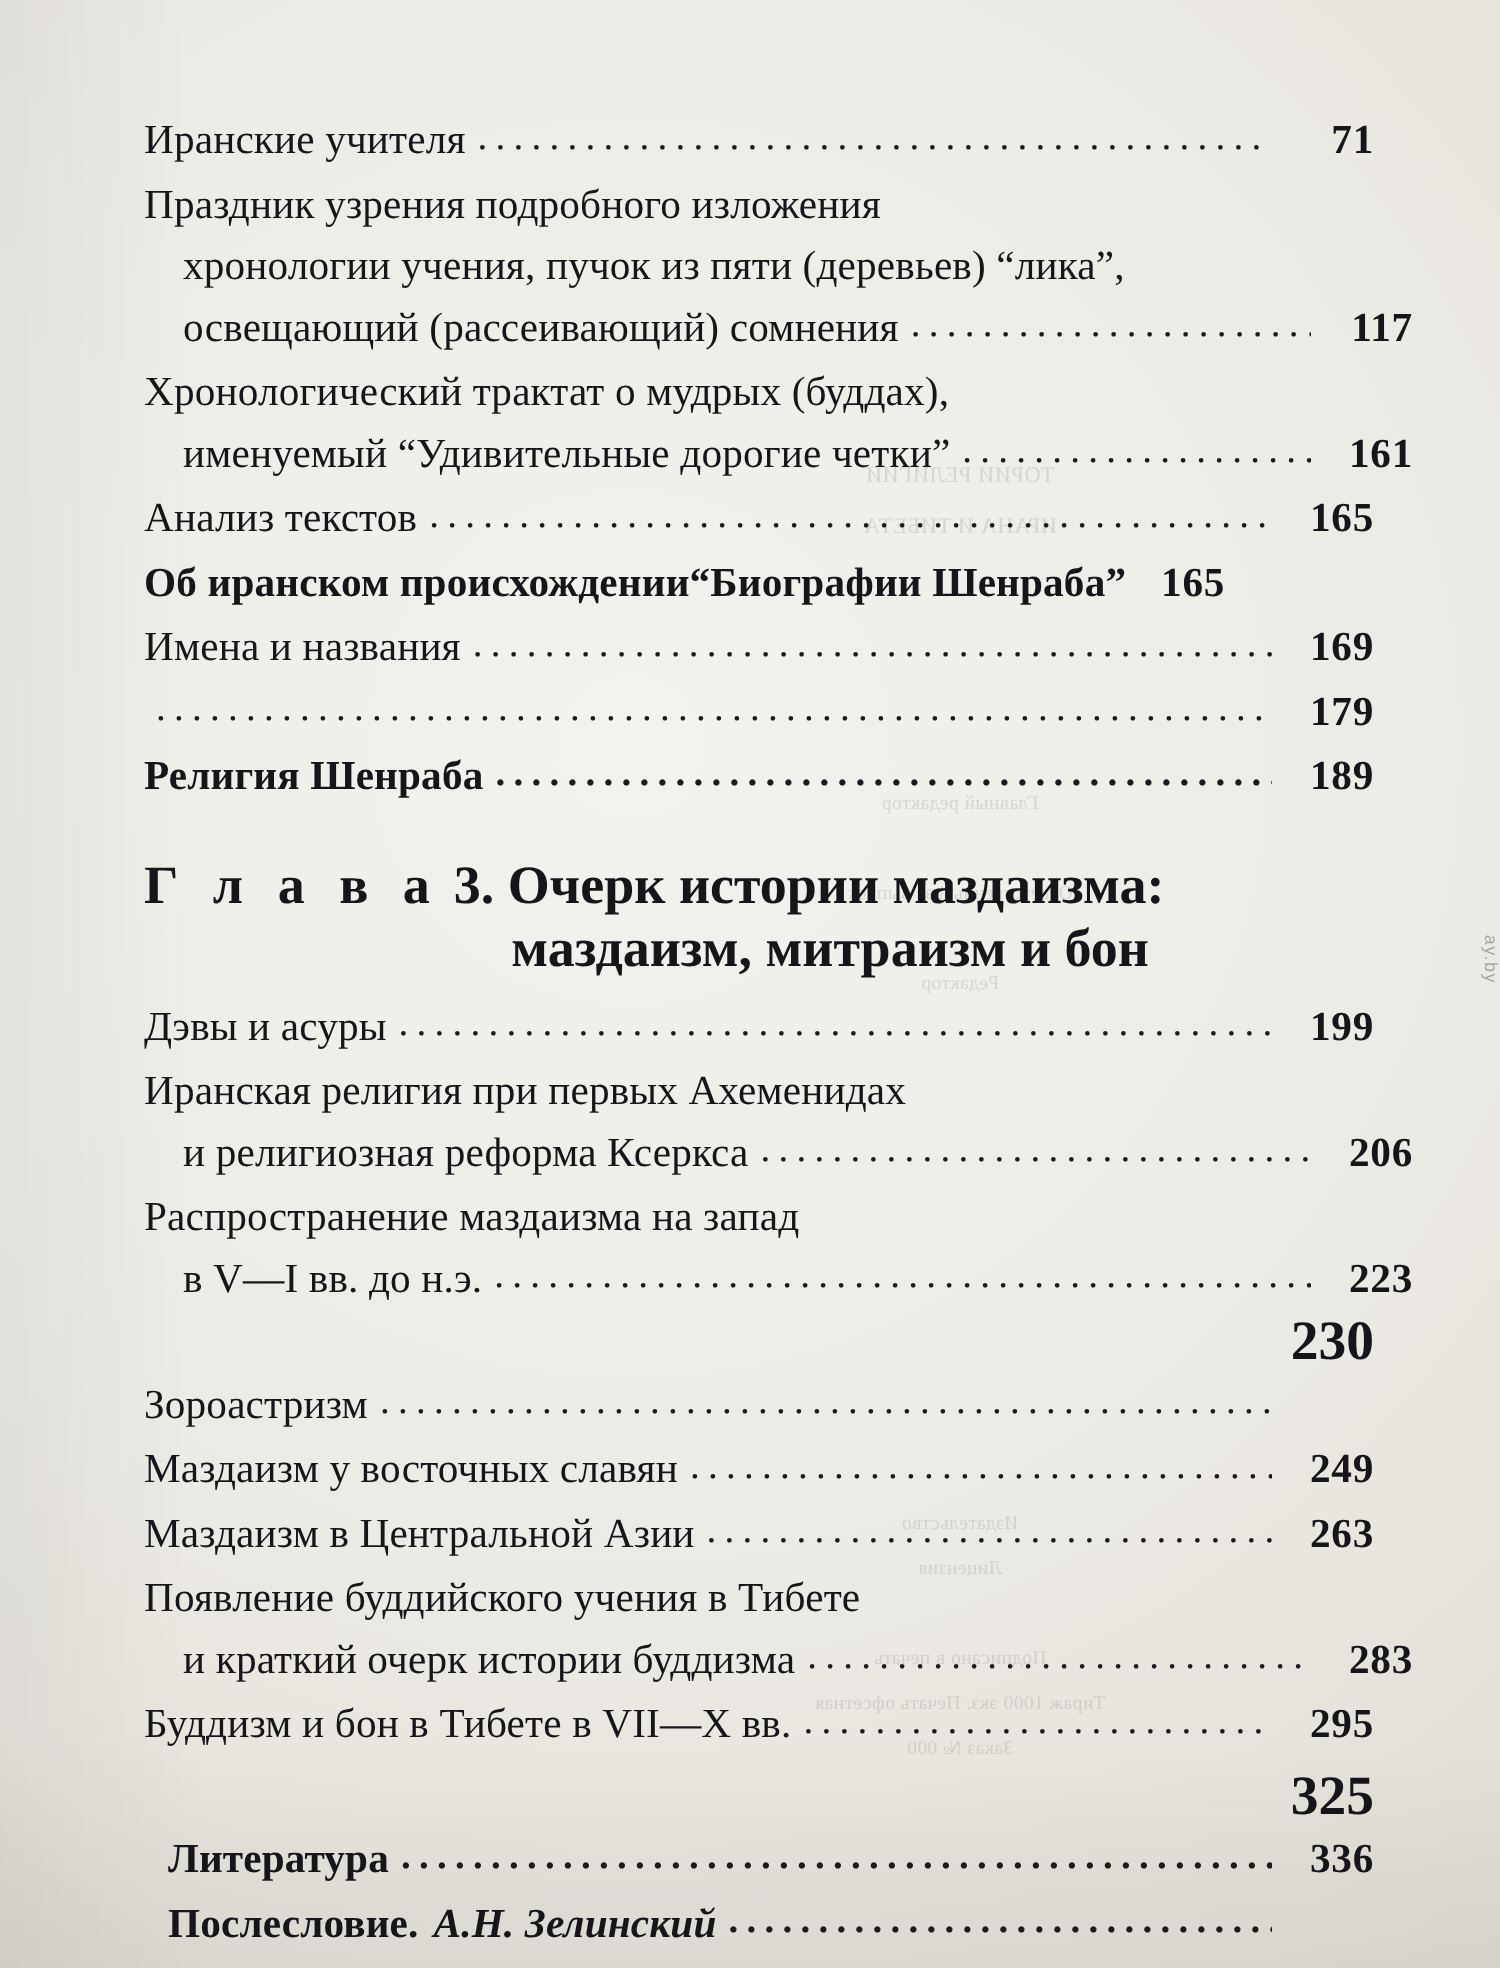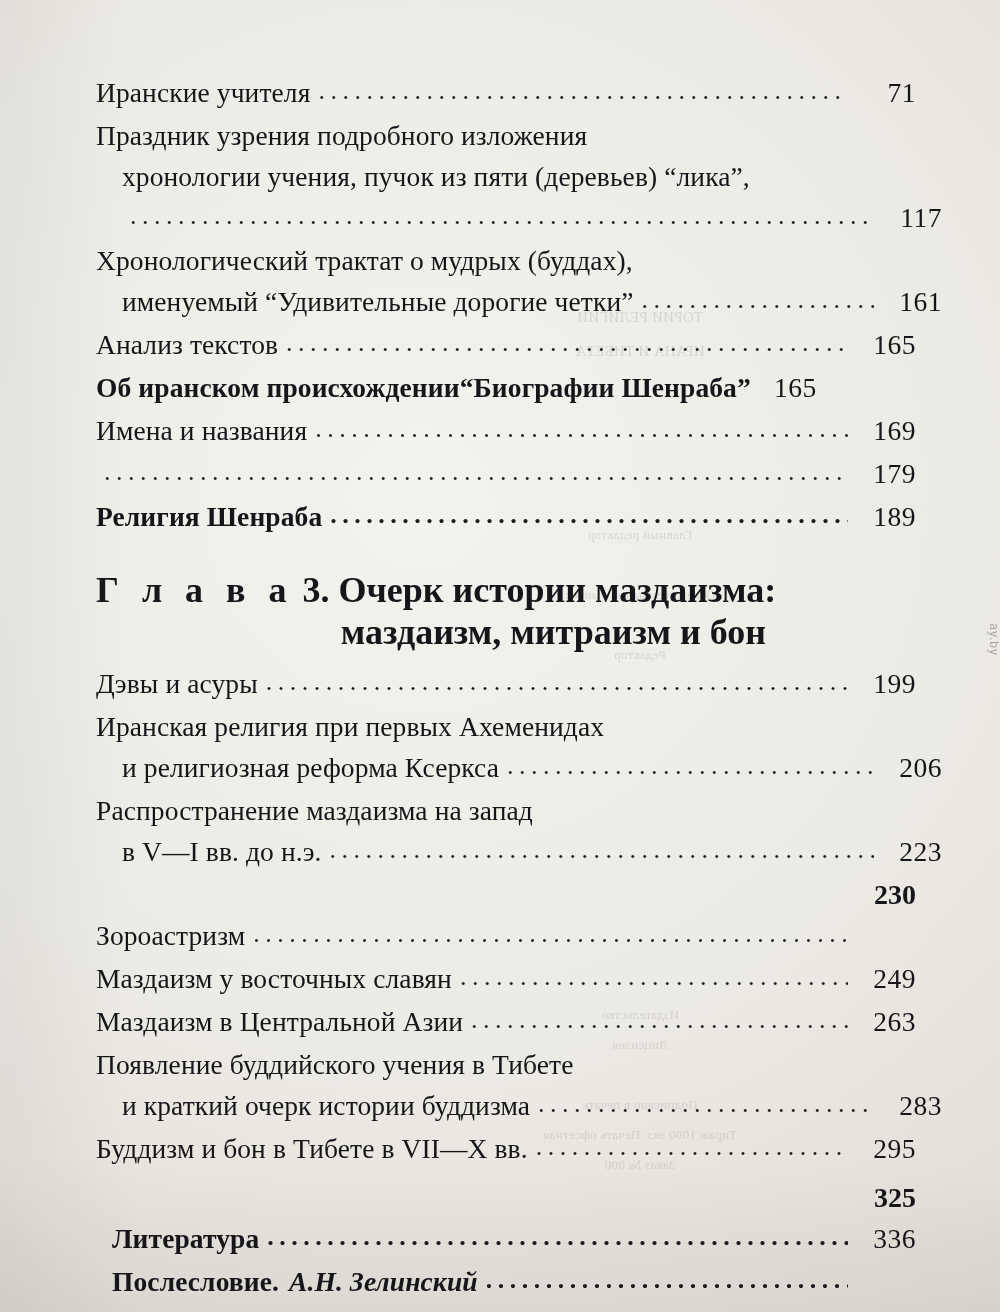--- a/index.html
+++ b/index.html
@@ -86,21 +86,21 @@
     margin: 0 6px 0 8px;
     letter-spacing: 5.5px;
     color: #1b1b1f;
     font-size: 26px;
     transform: translateY(-2px);
   }
   .row .pg {
     flex: 0 0 auto;
     text-align: right;
     min-width: 62px;
-    font-weight: 400;
+    font-weight: 700;
     letter-spacing: .5px;
   }
   .row.nolead .pg { margin-left: 4px; }
 
   .cont {            
     display: block;
     white-space: pre;
   }
   .indent { padding-left: 26px; }
 
@@ -124,21 +124,21 @@
 
   .back-matter { margin-top: 8px; }
   .back-matter .entry { font-weight: 700; margin-left: 16px; }
   .italic { font-style: italic; font-weight: 700; }
 
   .orphan-page {
     display: block;
     text-align: right;
     padding-right: 0;
     font-weight: 700;
-    font-size: 28px;
+    font-size: 37px;
     line-height: 41px;
     width: 100%;
   }
 
   .watermark {
     position: absolute;
     right: 6px;
     top: 50%;
     transform: translateY(-50%) rotate(90deg);
     transform-origin: right center;
@@ -177,20 +177,21 @@
         <span class="txt">Иранские учителя</span>
         <span class="lead">................................................................</span>
         <span class="pg">71</span>
       </div>
     </div>
 
     <div class="entry">
       <span class="cont">Праздник узрения подробного изложения</span>
       <span class="cont indent">хронологии учения, пучок из пяти (деревьев) “лика”,</span>
       <div class="row indent">
+        <span class="txt">освещающий (рассеивающий) сомнения</span>
         <span class="lead">................................................................</span>
         <span class="pg">117</span>
       </div>
     </div>
 
     <div class="entry">
       <span class="cont">Хронологический трактат о мудрых (буддах),</span>
       <div class="row indent">
         <span class="txt">именуемый “Удивительные дорогие четки”</span>
         <span class="lead">................................................................</span>

